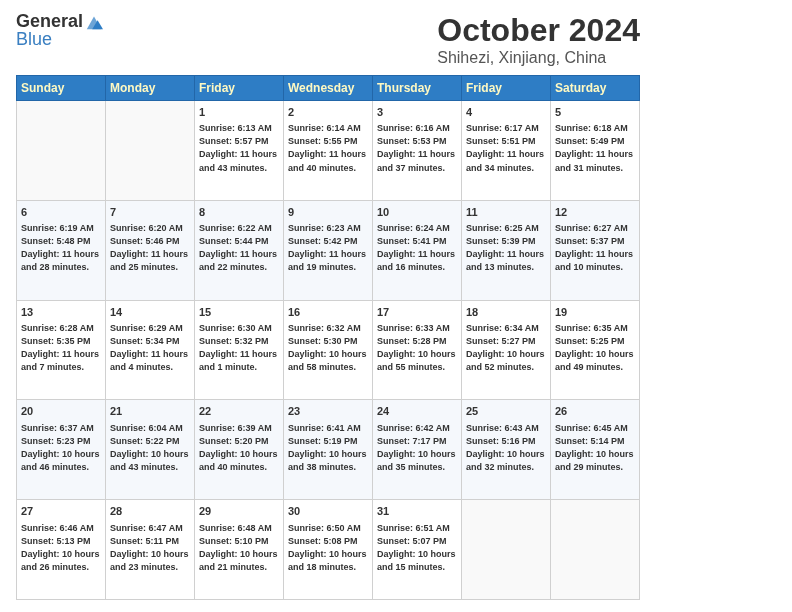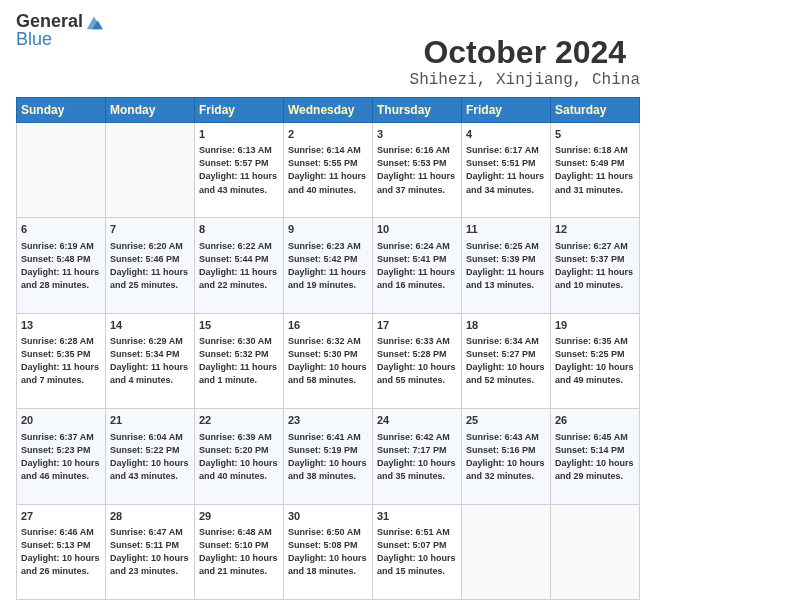--- a/index.html
+++ b/index.html
@@ -36,32 +36,30 @@
     .logo-text-blue {
       font-size: 18px;
       font-weight: normal;
       color: #3a7fc1;
     }
     .logo-icon {
       width: 18px;
       height: 18px;
     }
     .title-section {
-      text-align: center;
-      margin-top: 22px;
+      text-align: left;
     }
     .main-title {
       font-size: 32px;
       font-weight: bold;
       color: #333;
     }
     .subtitle {
       font-size: 16px;
       color: #555;
-      font-family: Liberation Mono, monospace;
     }
     .calendar {
       flex: 1;
       border: 1px solid #ccc;
       border-collapse: collapse;
       width: 100%;
       table-layout: fixed;
     }
     .calendar thead tr th {
       background-color: #2e7dc5;

